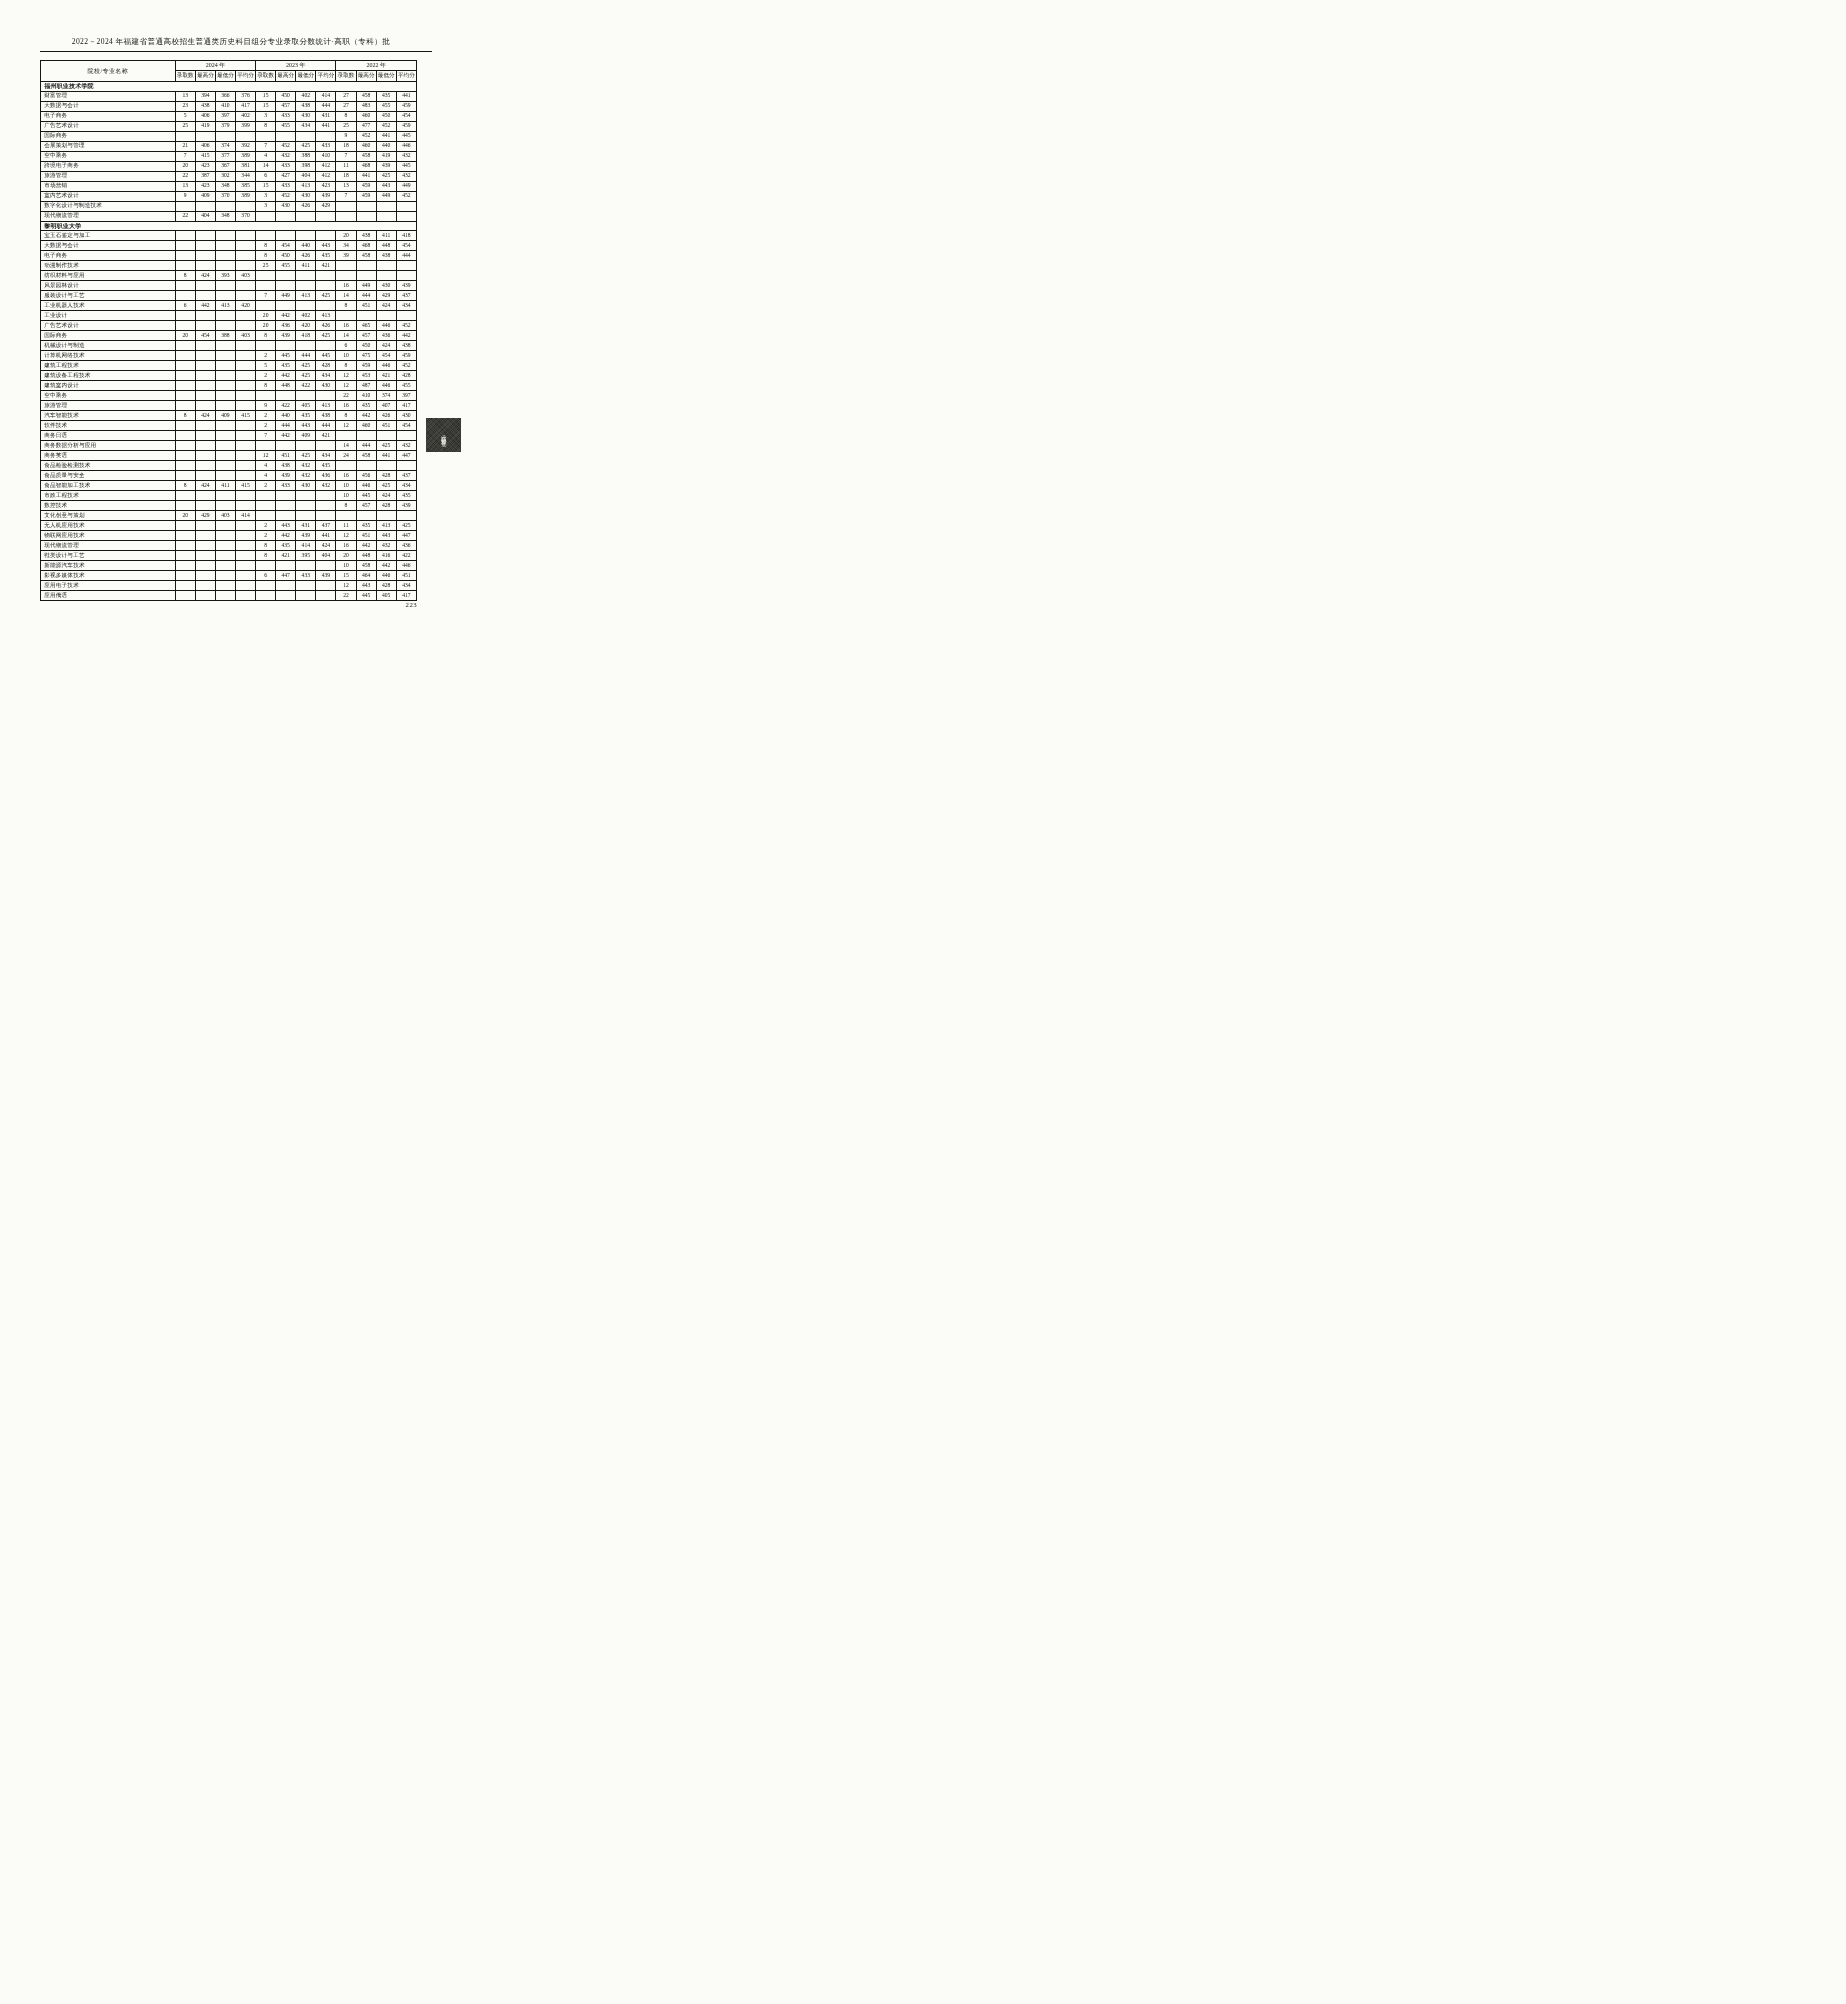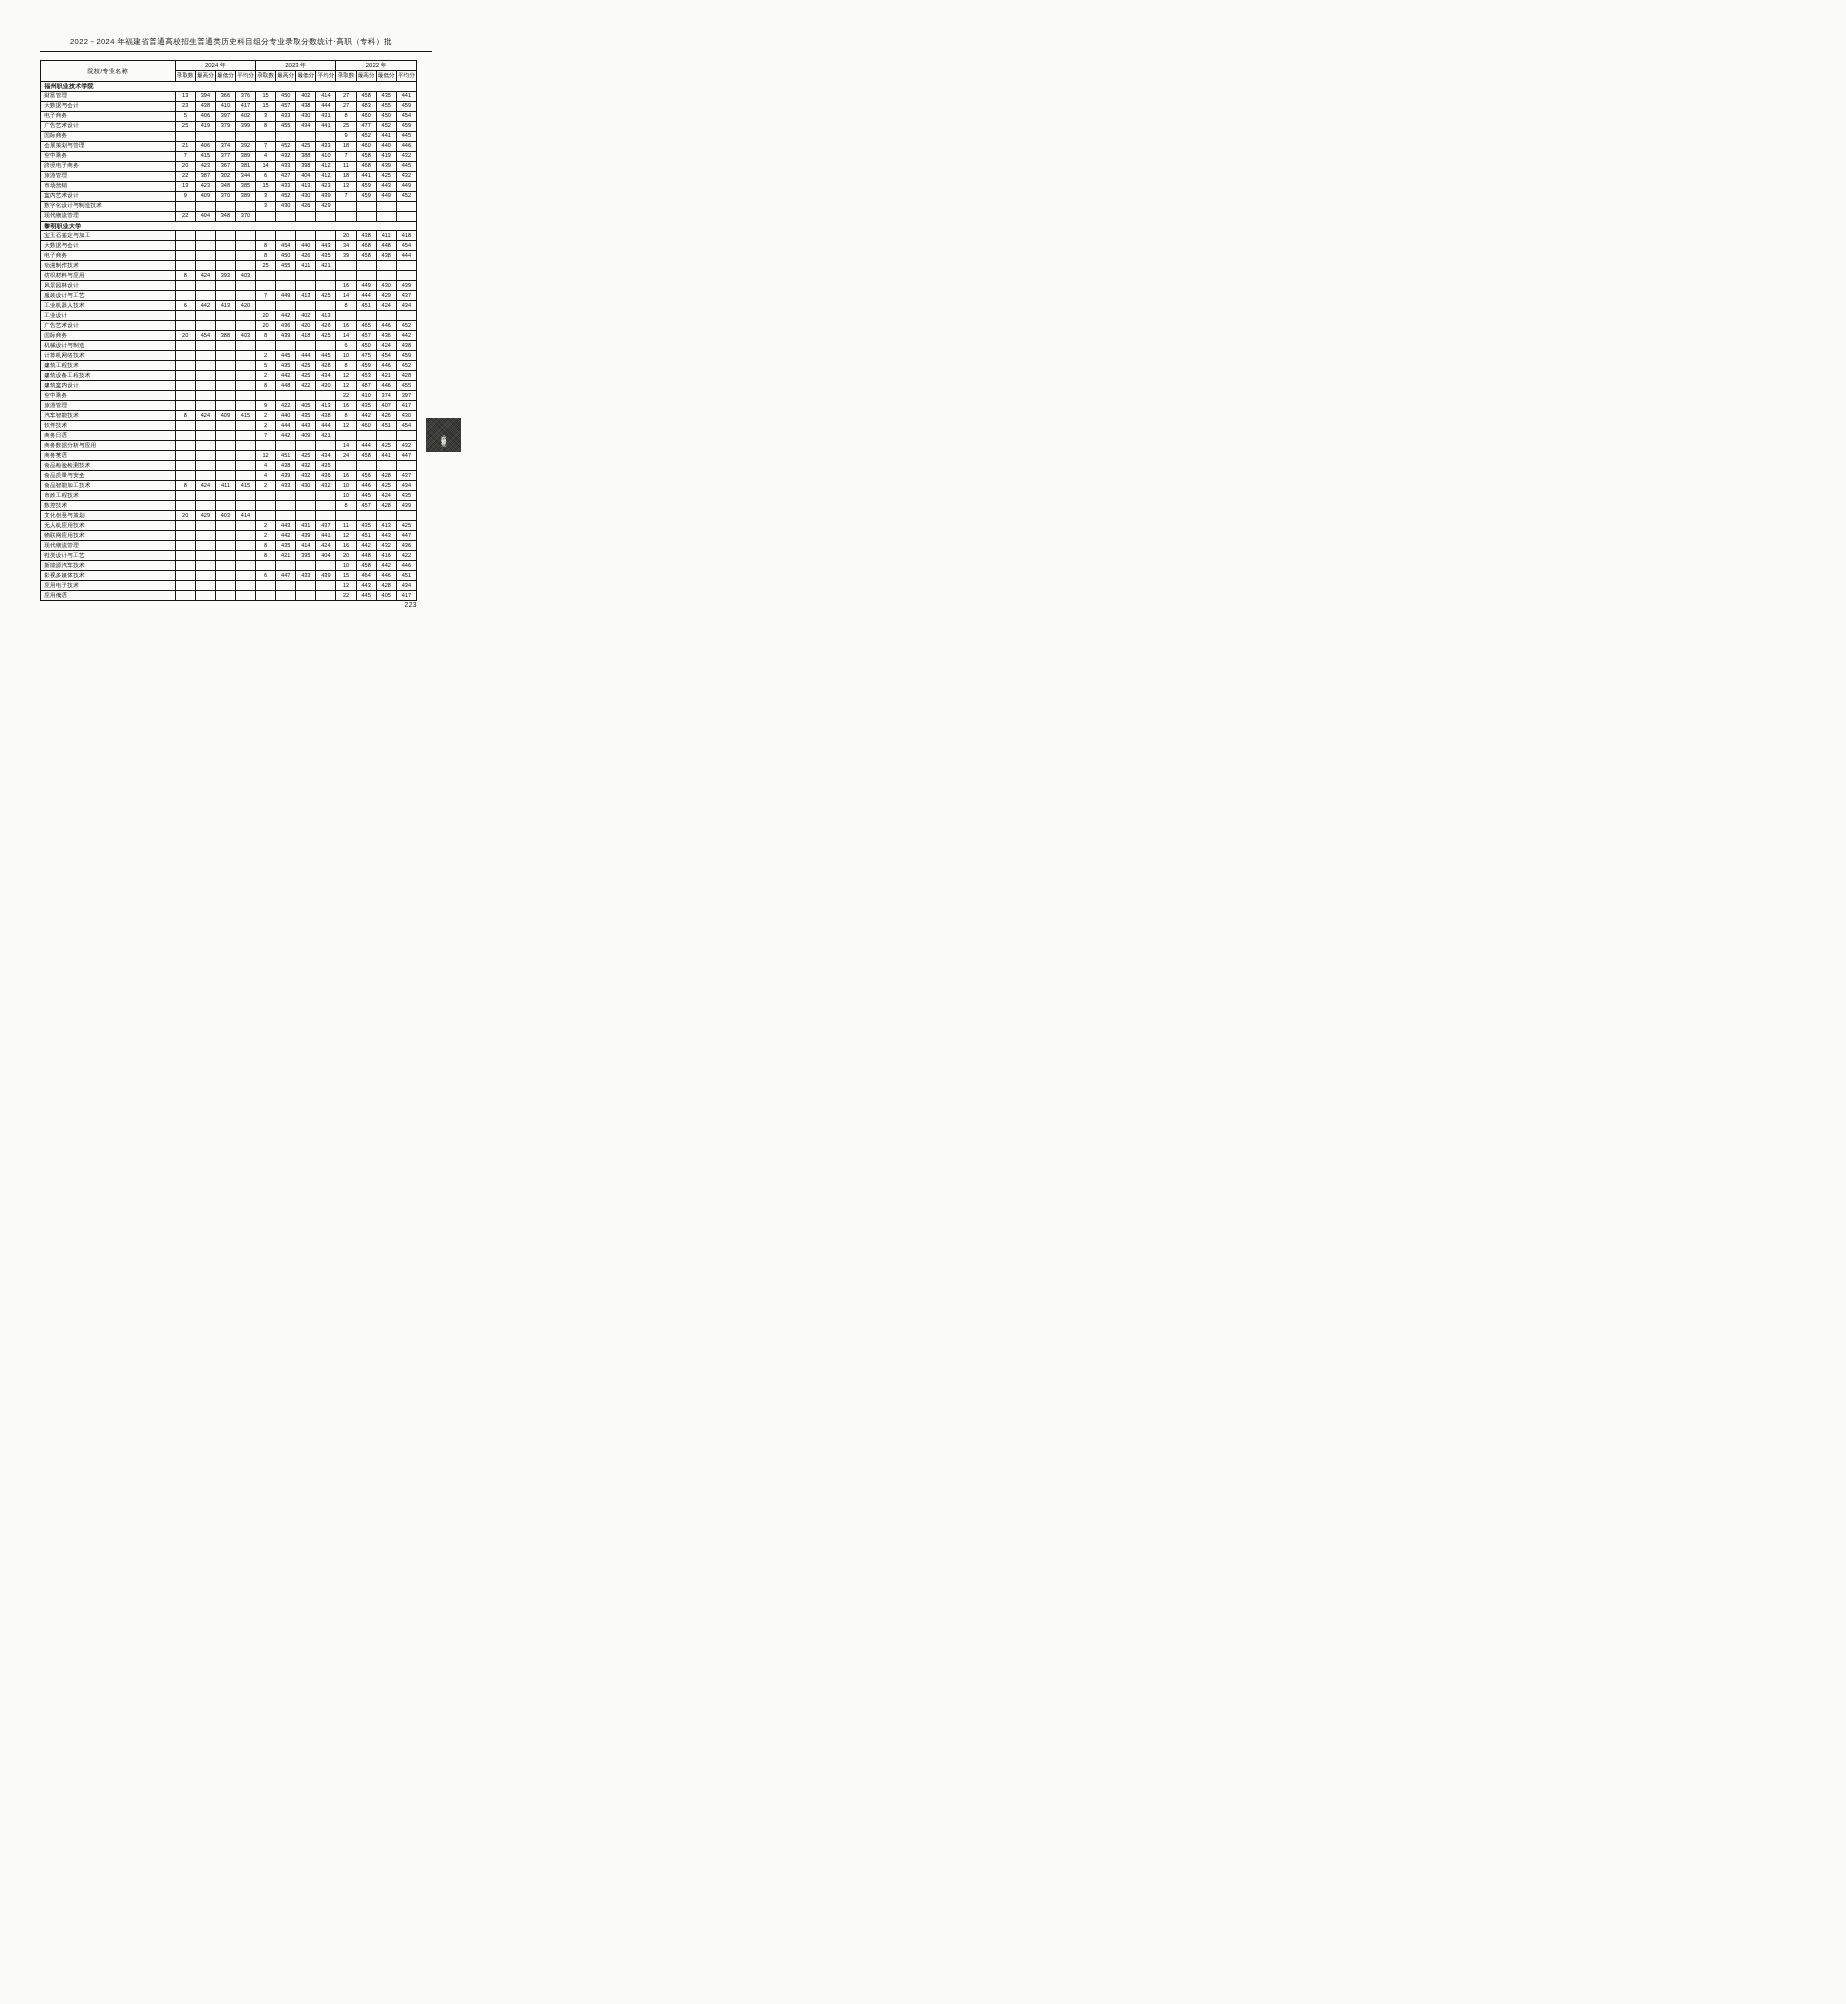--- a/index.html
+++ b/index.html
@@ -7,21 +7,21 @@
     --paper:#fbfbf8;
     --tab-bg:#3c3c38;
     --tab-text:#f4f4ee;
   }
   html,body{margin:0;padding:0;background:var(--paper);}
   .page{
     position:relative;
     width:462px;height:641px;
     background:var(--paper);
     color:var(--ink);
-    font-family:Liberation Sans, sans-serif;
+    font-family:Liberation Serif, serif;
     overflow:hidden;
   }
   .running-head{
     position:absolute;top:37px;left:0;width:100%;
     text-align:center;font-size:7.6px;letter-spacing:0.4px;
     white-space:nowrap;
   }
   .head-rule{
     position:absolute;top:51px;left:40px;width:392px;height:1.2px;
     background:var(--ink);

